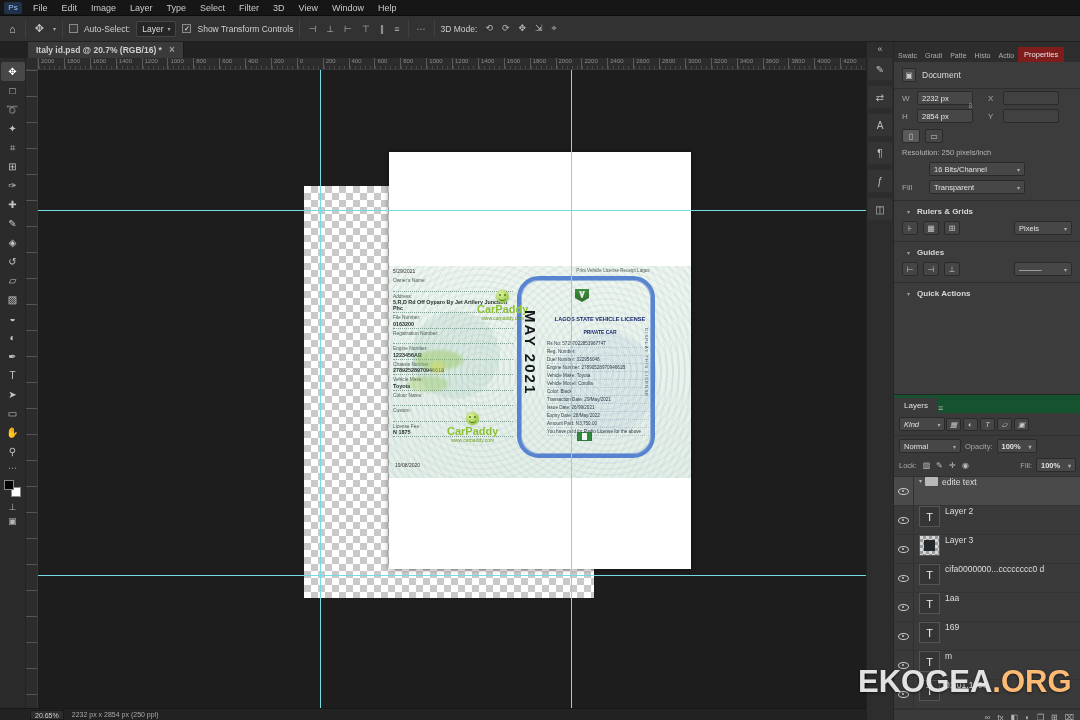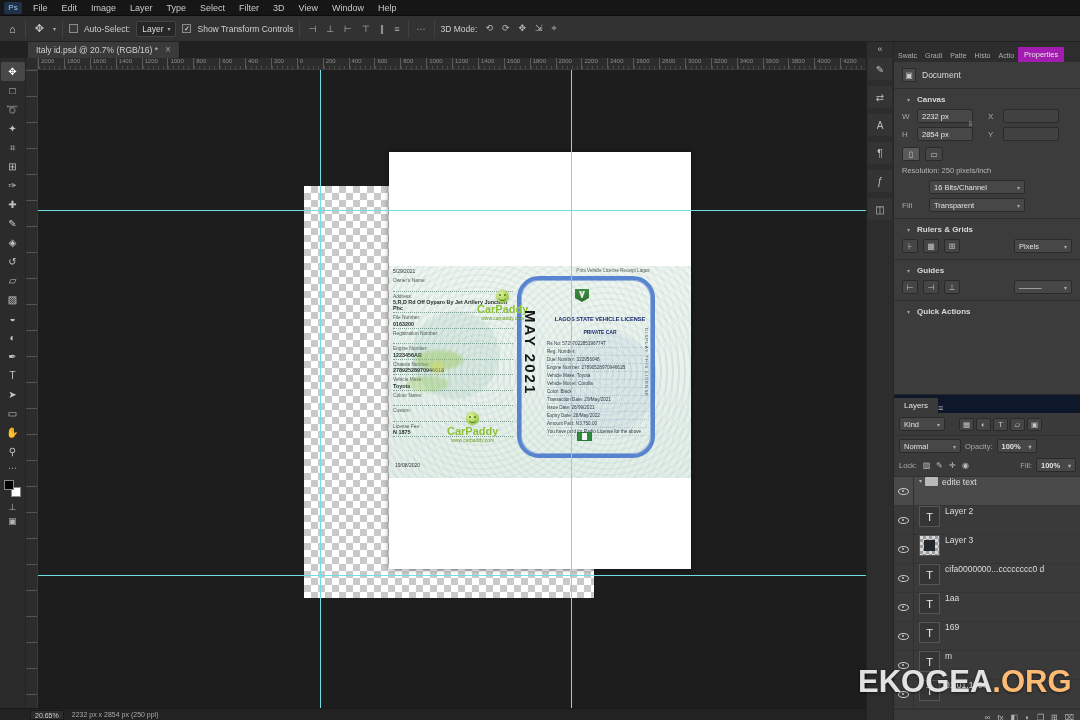--- a/index.html
+++ b/index.html
@@ -15,21 +15,21 @@
   .optionsbar{position:absolute;left:0;top:16px;width:1080px;height:26px;background:#323232;border-bottom:1px solid #202020;display:flex;align-items:center;gap:6px;padding:0 6px;z-index:20;}
   .ob-icon{font-size:11px;color:#c5c5c5;padding:0 3px;}
   .vdiv{width:1px;height:18px;background:#262626;border-right:1px solid #404040;}
   .cb{width:9px;height:9px;border:1px solid #8a8a8a;background:#3a3a3a;display:inline-flex;align-items:center;justify-content:center;font-size:7px;color:#e8e8e8;}
   .ob-label{font-size:8.5px;color:#cfcfcf;}
   .obox{display:inline-flex;align-items:center;gap:4px;background:#262626;border:1px solid #454545;height:16px;padding:0 5px;font-size:8.5px;color:#ddd;border-radius:2px;}
   .caret{font-size:6px;color:#aaa;}
   .ob-iconbtn{font-size:9px;color:#b9b9b9;padding:0 2px;}
 
   
-  .tabbar{position:absolute;left:0;top:42px;width:866px;height:16px;background:#212121;display:flex;align-items:center;z-index:15;}
+  .tabbar{position:absolute;left:0;top:42px;width:866px;height:16px;background:#212121;display:flex;align-items:center;z-index:15;font-weight:bold;}
   .doc-tab{margin-left:28px;background:#3a3a3a;color:#cfcfcf;font-size:8.5px;height:16px;display:flex;align-items:center;gap:7px;padding:0 8px;border-right:1px solid #1a1a1a;}
   .tab-close{color:#9a9a9a;font-size:10px;line-height:10px;}
 
   
   .toolbar{position:absolute;left:0;top:58px;width:26px;height:650px;background:#2b2b2b;border-right:1px solid #232323;z-index:15;display:flex;flex-direction:column;align-items:center;padding-top:4px;}
   .tool{width:24px;height:19px;display:flex;align-items:center;justify-content:center;font-size:10px;color:#c4c4c4;}
   .tool.active{background:#484848;border-radius:2px;color:#fff;}
   .tool-extra{width:24px;height:14px;display:flex;align-items:center;justify-content:center;font-size:9px;color:#b5b5b5;}
   .swatches{position:relative;width:17px;height:17px;margin:5px 0 3px 0;}
   .sw-fg{position:absolute;left:0;top:0;width:10px;height:10px;background:#000;border:1px solid #888;z-index:2;}
@@ -98,44 +98,44 @@
 
   
   .icon-strip{position:absolute;left:866px;top:42px;width:27px;height:678px;background:#2d2d2d;border-left:1px solid #222;display:flex;flex-direction:column;align-items:center;padding-top:2px;z-index:15;}
   .strip-collapse{font-size:9px;color:#b5b5b5;height:14px;}
   .strip-icon{width:24px;height:22px;display:flex;align-items:center;justify-content:center;font-size:10px;color:#bfbfbf;margin-bottom:6px;background:#343434;border-radius:2px;}
 
   
   .panels{position:absolute;left:893px;top:42px;width:187px;height:678px;background:#3c3c3c;border-left:1px solid #262626;z-index:15;}
   .prop-tabs{height:20px;background:#2d2d2d;display:flex;align-items:flex-end;}
   .ptab{padding:3px 4px;font-size:7px;color:#aeaeae;}
-  .ptab.active{background:#a21caf;color:#e4e4e4;font-size:7.5px;padding:3px 6px;}
+  .ptab.active{background:#7f1d1d;color:#e4e4e4;font-size:7.5px;padding:3px 6px;}
   .doc-row{display:flex;align-items:center;gap:6px;padding:6px 8px;border-bottom:1px solid #2f2f2f;}
   .doc-thumb{width:14px;height:14px;background:#4a4a4a;border:1px solid #2a2a2a;color:#ccc;font-size:8px;display:flex;align-items:center;justify-content:center;}
   .doc-label{font-size:8.5px;color:#dcdcdc;}
   .sec-h{display:flex;align-items:center;gap:5px;padding:6px 8px 3px;color:#d8d8d8;font-size:8px;font-weight:bold;}
   .sec-h .chev{font-size:6px;color:#9f9f9f;font-weight:normal;}
   .prow{display:flex;align-items:center;gap:5px;padding:2px 8px;position:relative;}
   .plabel{font-size:8px;color:#a8a8a8;min-width:10px;}
   .pinput{width:56px;height:14px;background:#474747;border:1px solid #2a2a2a;border-radius:2px;font-size:7.5px;color:#e6e6e6;display:flex;align-items:center;padding:0 4px;}
   .pinput.dim{color:#7a7a7a;background:#414141;}
   .chain{position:absolute;left:74px;top:12px;transform:rotate(90deg);font-size:8px;color:#999;}
   .pselect{height:14px;background:#474747;border:1px solid #2a2a2a;border-radius:2px;font-size:7.5px;color:#e0e0e0;display:flex;align-items:center;justify-content:space-between;padding:0 4px;gap:4px;}
   .orient-btn{width:18px;height:14px;background:#454545;border:1px solid #2a2a2a;border-radius:2px;color:#ccc;font-size:8px;display:flex;align-items:center;justify-content:center;}
   .orient-btn.active{background:#5a5a5a;}
   .res-line{font-size:7.5px;color:#b5b5b5;padding:3px 8px;}
   .ibtn{width:16px;height:14px;background:#454545;border:1px solid #2a2a2a;border-radius:2px;color:#c8c8c8;font-size:8px;display:flex;align-items:center;justify-content:center;}
   .sec-div{height:1px;background:#2e2e2e;margin-top:4px;}
 
   
   .layers-panel{position:absolute;left:0;top:352px;width:187px;height:326px;background:#3a3a3a;border-top:1px solid #262626;}
-  .layers-tabbar{height:18px;background:#0f172a;display:flex;align-items:flex-end;padding-right:6px;}
+  .layers-tabbar{height:18px;background:#14532d;display:flex;align-items:flex-end;padding-right:6px;}
   .ltab{background:#3a3a3a;color:#e2e2e2;font-size:8px;padding:3px 10px;}
   .lmenu{font-size:9px;color:#b0b0b0;}
-  .filter-row{display:flex;align-items:center;gap:14px;padding:4px 5px;border-bottom:1px solid #303030;}
+  .filter-row{display:flex;align-items:center;gap:1px;padding:4px 5px;border-bottom:1px solid #303030;font-style:italic;}
   .kind-select{width:46px;}
   .ficon{width:15px;height:13px;background:#454545;border:1px solid #2a2a2a;color:#c6c6c6;font-size:7.5px;display:flex;align-items:center;justify-content:center;border-radius:2px;}
   .blend-row{display:flex;align-items:center;gap:4px;padding:3px 5px;}
   .blend-select{width:62px;}
   .small-label{font-size:7.5px;color:#a8a8a8;}
   .opacity-select{width:40px;font-weight:bold;}
   .lock-row{display:flex;align-items:center;gap:4px;padding:2px 5px 4px;border-bottom:1px solid #303030;}
   .lkicon{font-size:8px;color:#bdbdbd;width:11px;text-align:center;}
   .layer-rows{height:232px;overflow:hidden;}
   .layer-row{height:29px;display:flex;align-items:flex-start;border-bottom:1px solid #343434;}
@@ -524,24 +524,20 @@
       <span class="ptab">Histo</span>
       <span class="ptab">Actio</span>
       <span class="ptab active">Properties</span>
     </div>
 
   <div class="doc-row">
     <span class="doc-thumb">▣</span>
     <span class="doc-label">Document</span>
   </div>
 
-  <div class="sec-h">
-    <span class="chev">▾</span>
-    <span>Canvas</span>
-  </div>
   <div style="position:relative;">
     <div class="prow">
       <span class="plabel">W</span>
       <span class="pinput">2232 px</span>
       <span class="plabel" style="margin-left:10px;">X</span>
       <span class="pinput dim"></span>
     </div>
     <div class="prow">
       <span class="plabel">H</span>
       <span class="pinput">2854 px</span>

